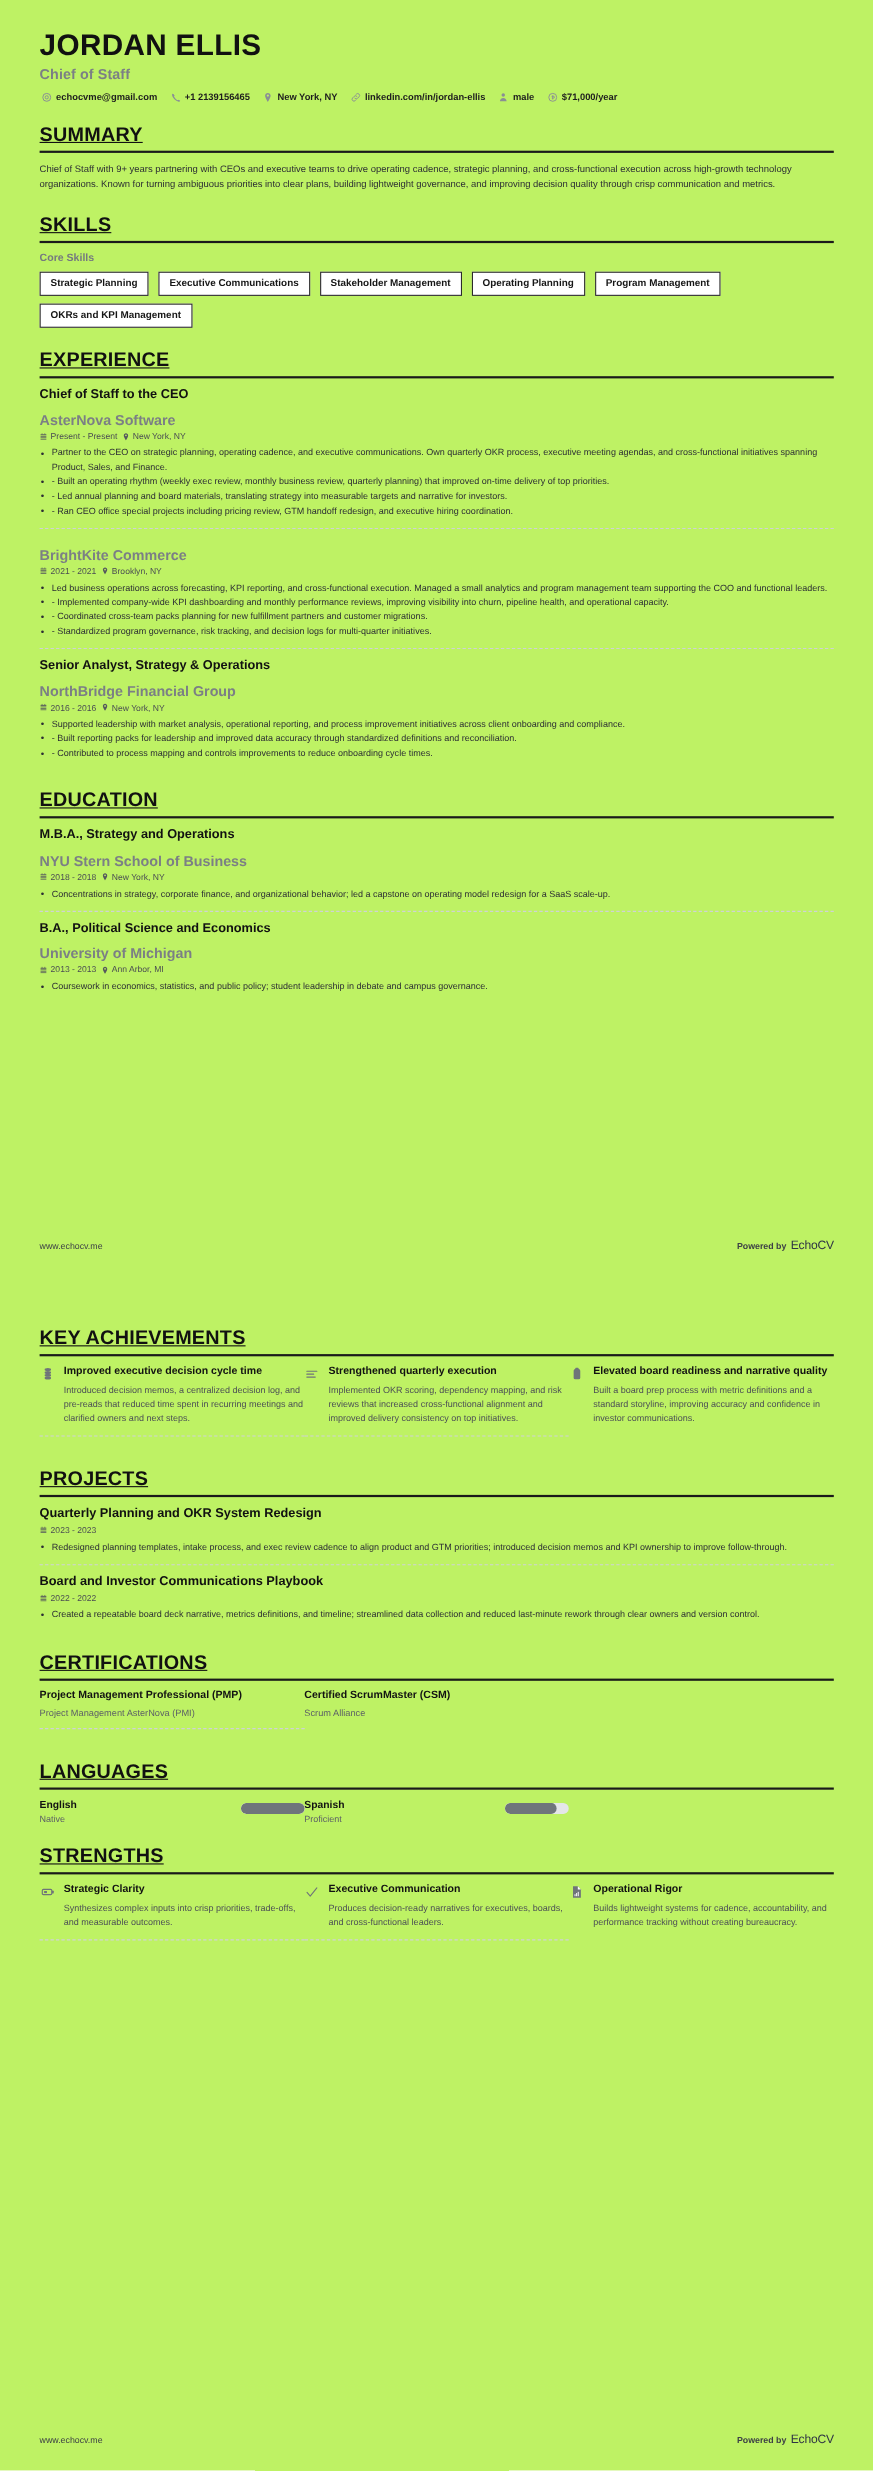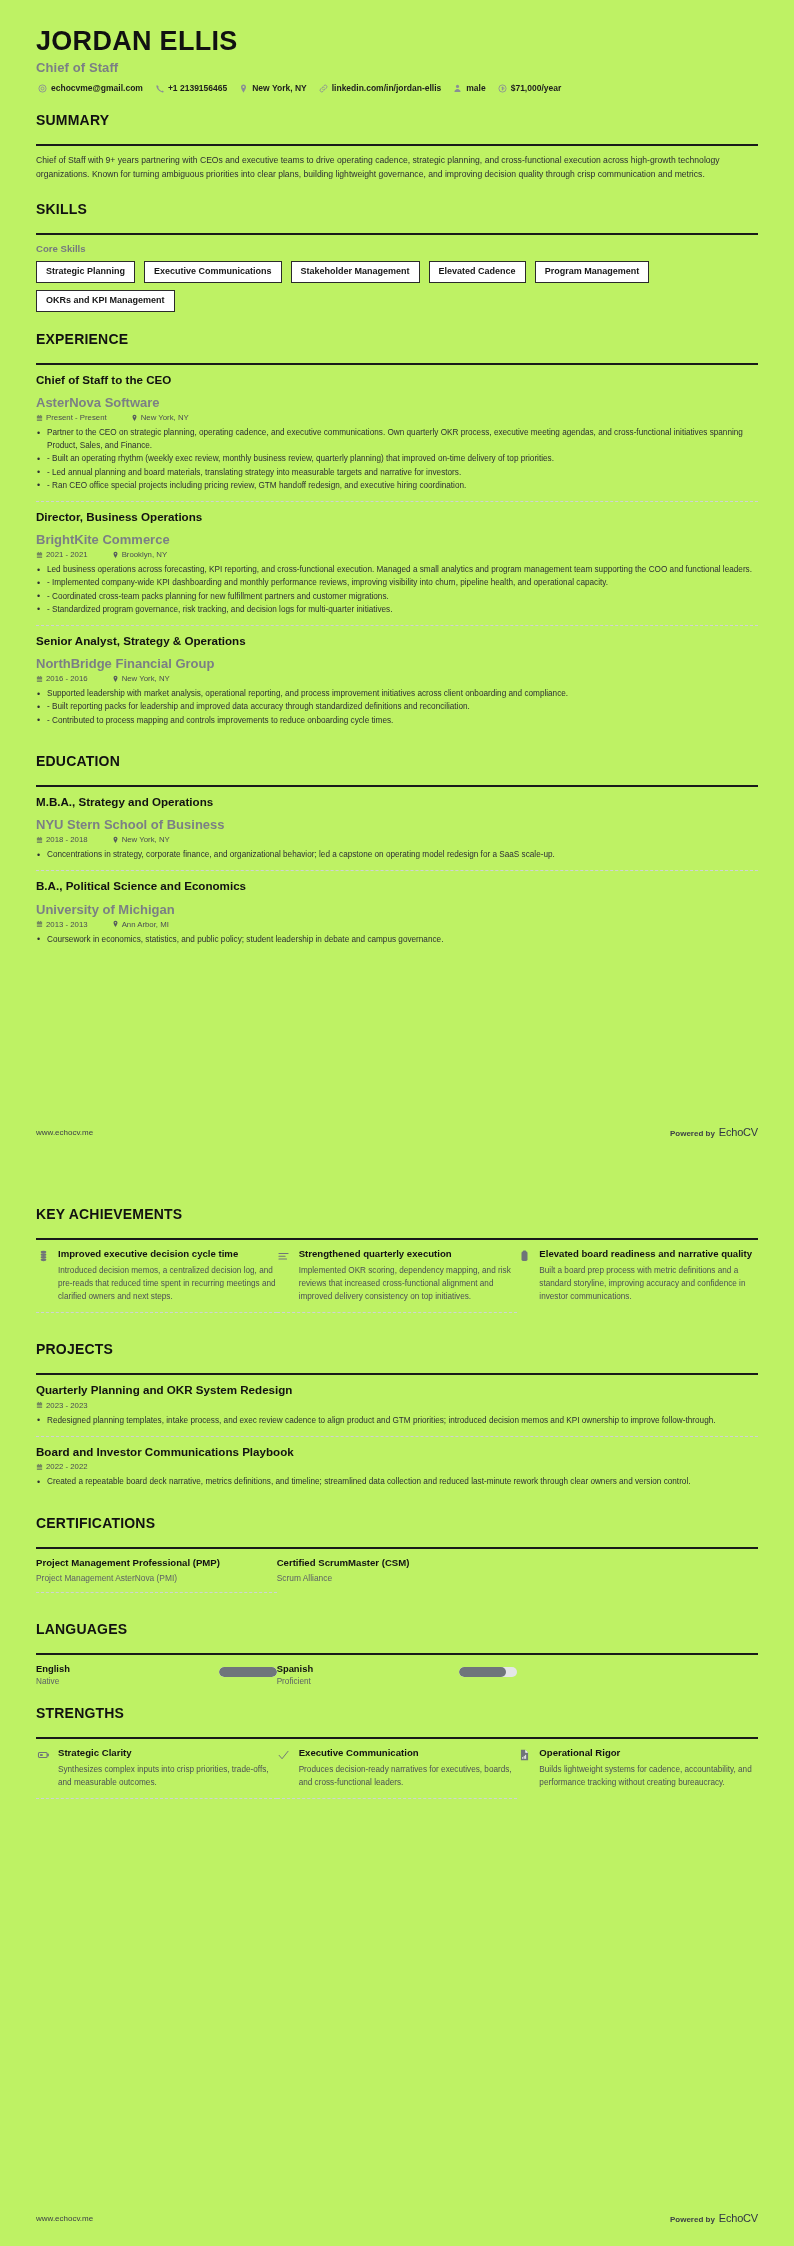--- a/index.html
+++ b/index.html
@@ -58,25 +58,26 @@
     width: 9px;
     height: 9px;
     color: #8a8f95;
     flex: 0 0 auto;
   }
   .contact-item .ico svg { display: block; }
 
   
   .section { margin-top: 19px; }
   .section-head {
-    font-size: 14px;
+    font-size: 18px;
     font-weight: bold;
     letter-spacing: 0.2px;
     color: #111111;
-    padding-bottom: 16px;
+    padding-bottom: 4px;
+    text-decoration: underline;
   }
   .section-rule {
     height: 2px;
     background: #1a1a1a;
     width: 100%;
     margin-bottom: 8px;
   }
 
   
   .summary-text {
@@ -119,21 +120,21 @@
   }
   .entry-org {
     font-size: 13px;
     font-weight: bold;
     color: #7b7f85;
     margin-top: 8px;
   }
   .entry-meta {
     display: flex;
     align-items: center;
-    gap: 24px;
+    gap: 4px;
     margin-top: 3px;
     font-size: 7.8px;
     color: #4a4d52;
     text-align: right;
   }
   .meta-item { display: flex; align-items: center; gap: 3px; }
   .meta-item .ico {
     display: inline-flex; align-items: center; justify-content: center;
     width: 7px; height: 8px; color: #55585d; flex: 0 0 auto;
   }
@@ -292,21 +293,21 @@
   </div>
 
   <div class="section">
     <div class="section-head">SKILLS</div>
     <div class="section-rule"></div>
     <div class="skill-group-label">Core Skills</div>
     <div class="chips">
       <span class="chip">Strategic Planning</span>
       <span class="chip">Executive Communications</span>
       <span class="chip">Stakeholder Management</span>
-      <span class="chip">Elevated Cadence</span>
+      <span class="chip">Operating Planning</span>
       <span class="chip">Program Management</span>
       <span class="chip">OKRs and KPI Management</span>
     </div>
   </div>
 
   <div class="section">
     <div class="section-head">EXPERIENCE</div>
     <div class="section-rule"></div>
 
     <div class="entry">
@@ -337,21 +338,20 @@
       </div>
       <ul class="bullets">
         <li>Partner to the CEO on strategic planning, operating cadence, and executive communications. Own quarterly OKR process, executive meeting agendas, and cross-functional initiatives spanning Product, Sales, and Finance.</li>
         <li>- Built an operating rhythm (weekly exec review, monthly business review, quarterly planning) that improved on-time delivery of top priorities.</li>
         <li>- Led annual planning and board materials, translating strategy into measurable targets and narrative for investors.</li>
         <li>- Ran CEO office special projects including pricing review, GTM handoff redesign, and executive hiring coordination.</li>
       </ul>
     </div>
 
     <div class="entry">
-      <div class="entry-title">Director, Business Operations</div>
       <div class="entry-org">BrightKite Commerce</div>
       <div class="entry-meta">
         <span class="meta-item">
           <span class="ico">
             <svg viewBox="0 0 16 16" width="7" height="8" fill="currentColor">
                 <rect x="2" y="3" width="12" height="2"></rect>
                 <rect x="2" y="6.4" width="12" height="1.6"></rect>
                 <rect x="2" y="9.4" width="12" height="1.6"></rect>
                 <rect x="2" y="12.4" width="12" height="1.6"></rect>
                 <rect x="4.4" y="1" width="1.4" height="2.4"></rect>

